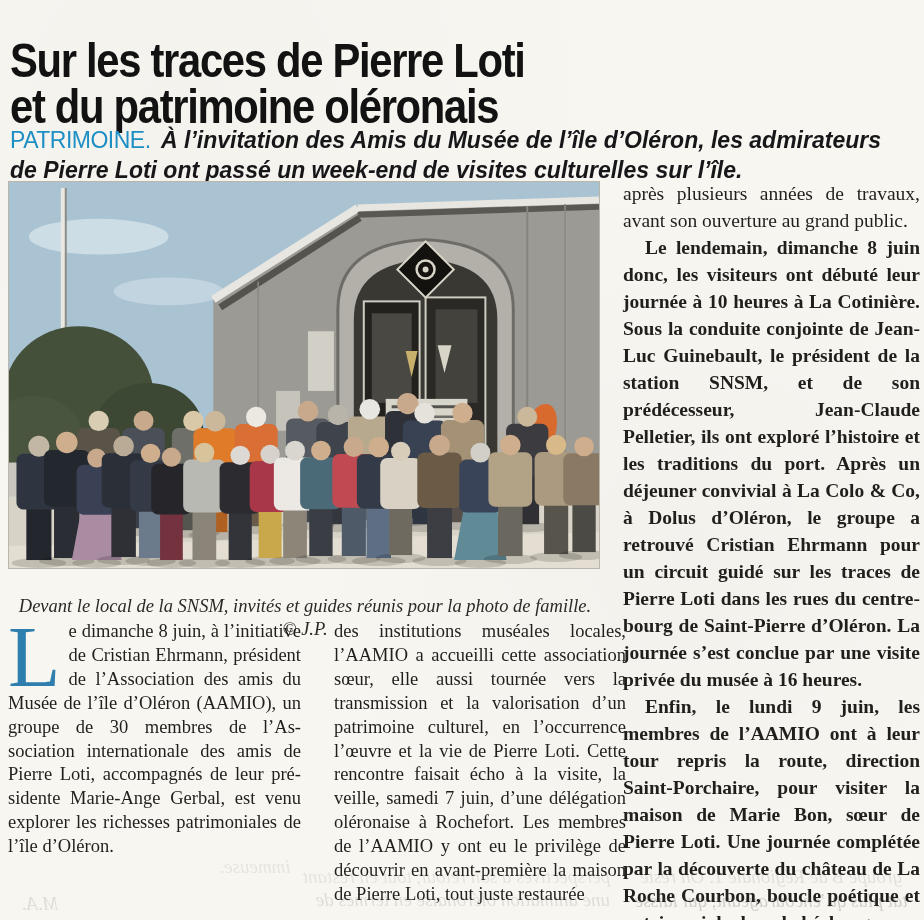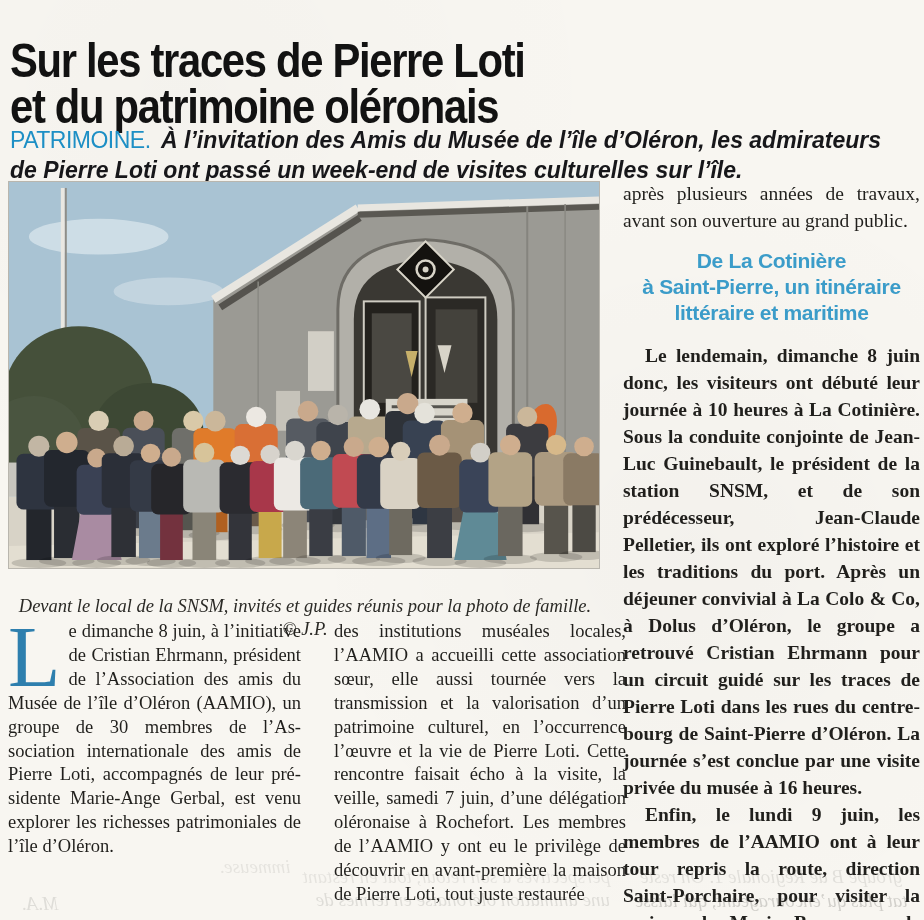--- a/index.html
+++ b/index.html
@@ -271,25 +271,20 @@
     <span class="dropcap">L</span><span>e dimanche 8 juin, à l’initiative de Cristian Ehrmann, président de l’Association des amis du Musée de l’île d’Oléron (AAMIO), un groupe de 30 membres de l’As­sociation internationale des amis de Pierre Loti, accompagnés de leur pré­sidente Marie-Ange Gerbal, est venu explorer les richesses patrimoniales de l’île d’Oléron.</span>
   </p>
 </div>
 
 <div class="col col-mid">
   <p>des institutions muséales locales, l’AAMIO a accueilli cette associa­tion sœur, elle aussi tournée vers la transmission et la valorisation d’un patrimoine culturel, en l’occurrence l’œuvre et la vie de Pierre Loti. Cette rencontre faisait écho à la visite, la veille, samedi 7 juin, d’une délégation oléronaise à Rochefort. Les membres de l’AAMIO y ont eu le privilège de découvrir en avant-première la maison de Pierre Loti, tout juste restaurée</p>
 </div>
 
 <div class="col col-right">
   <p>après plusieurs années de travaux, avant son ouverture au grand public.</p>
-  <p class="subhead">
-    <span>De La Cotinière</span>
-    <span>à Saint-Pierre, un itinéraire</span>
-    <span>littéraire et maritime</span>
-  </p>
   <p class="indent">Le lendemain, dimanche 8 juin donc, les visiteurs ont débuté leur journée à 10 heures à La Cotinière. Sous la conduite conjointe de Jean-Luc Guinebault, le président de la station SNSM, et de son prédécesseur, Jean-Claude Pelletier, ils ont exploré l’his­toire et les traditions du port. Après un déjeuner convivial à La Colo &amp; Co, à Dolus d’Oléron, le groupe a retrouvé Cristian Ehrmann pour un circuit guidé sur les traces de Pierre Loti dans les rues du centre-bourg de Saint-Pierre d’Oléron. La journée s’est conclue par une visite privée du musée à 16 heures.</p>
   <p class="indent">
     <span>Enfin, le lundi 9 juin, les membres de l’AAMIO ont à leur tour repris la route, direction Saint-Porchaire, pour visiter la maison de Marie Bon, sœur de Pierre Loti. Une journée complé­tée par la découverte du château de La Roche Courbon, boucle poétique et patrimoniale de ce bel échange.</span>
   </p>
 
 </div>
 
 <div id="ghost-layer">
     <div class="ghost" style="left: 318px; top: 866px; width: 292px; opacity: 0.1;">perspectives à son retour, tout en restant</div>
     <div class="ghost" style="left: 318px; top: 889px; width: 292px; opacity: 0.14;">une animation oléronaise en termes de</div>

